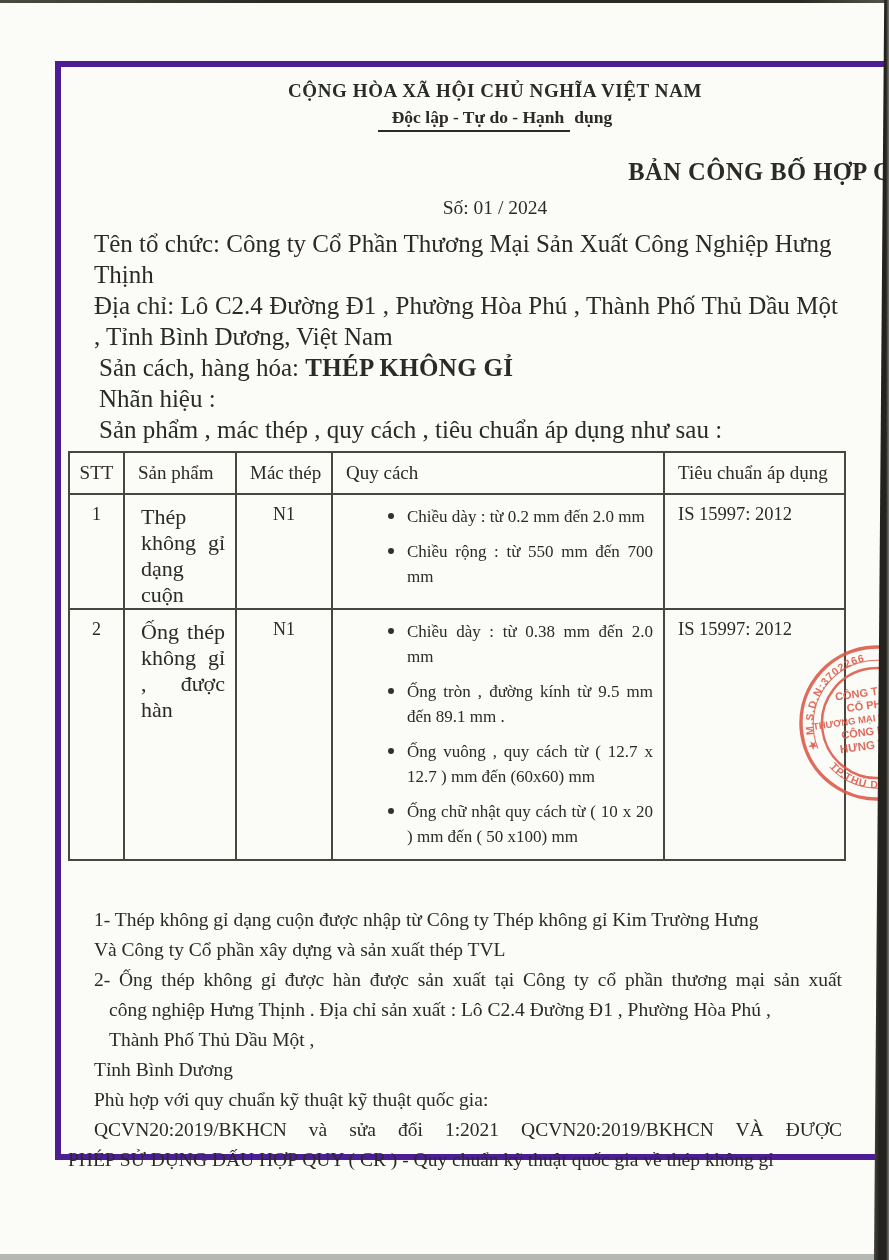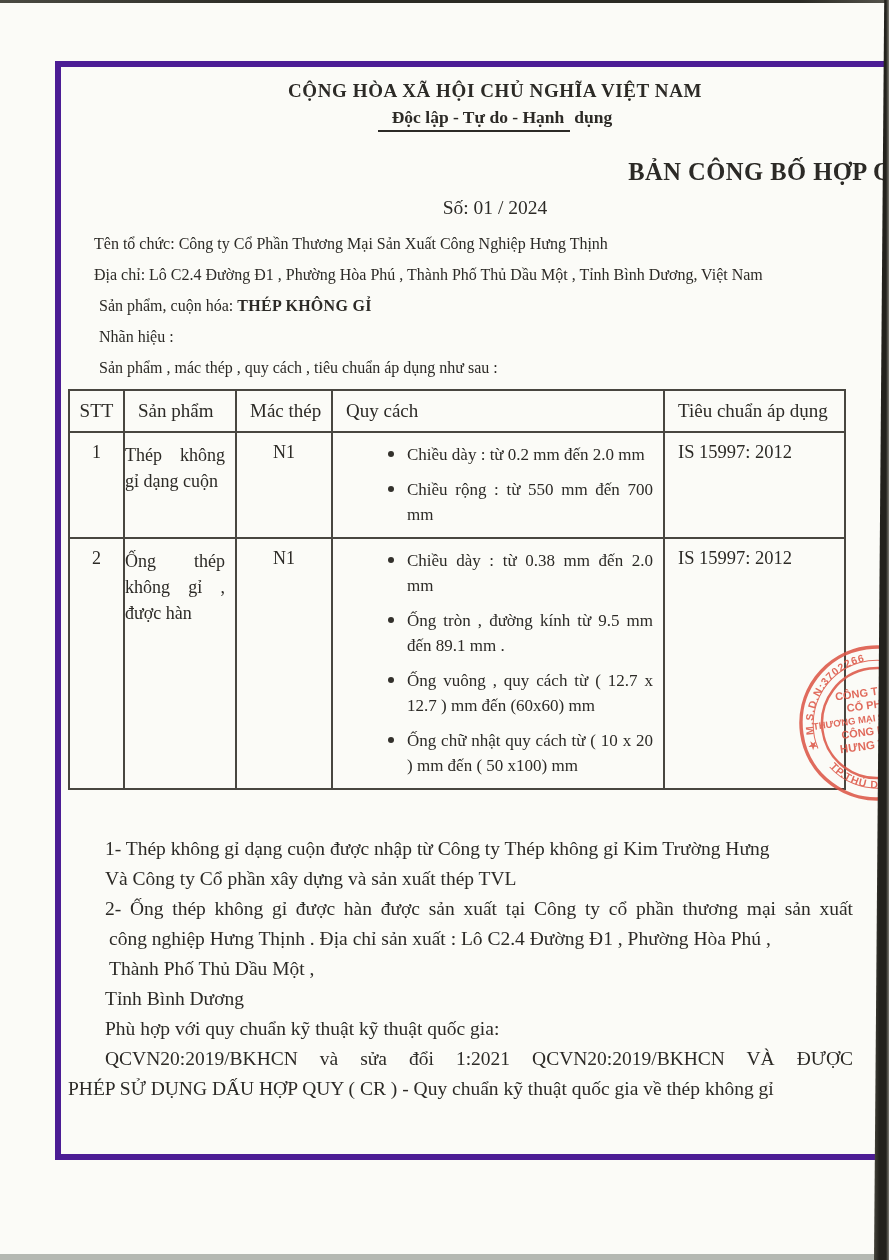--- a/index.html
+++ b/index.html
@@ -43,54 +43,54 @@
   }
   .motto-wrap { text-align: center; margin-top: 2px; font-size: 17.5px; font-weight: bold; line-height: 24px; }
   .motto-underlined { border-bottom: 2px solid #2c2a26; padding: 0 6px 3px 14px; }
   .motto-tail { padding-left: 4px; }
   .doc-title {
     margin-top: 27px; text-align: right;
     font-size: 24.5px; font-weight: bold; letter-spacing: 0.5px; line-height: 31px; text-indent: 18px;
   }
   .doc-number { margin-top: 9px; text-align: center; font-size: 19.5px; line-height: 24px; }
 
-  .para { margin-left: 33px; width: 744px; font-size: 16px; line-height: 31px; }
+  .para { margin-left: 33px; width: 744px; font-size: 25px; line-height: 31px; }
   .para.first { margin-top: 8px; }
   .para.addr { text-align: justify; }
   .para.indent1 { margin-left: 38px; width: 738px; }
   .prod-bold { font-weight: bold; letter-spacing: 0.3px; }
 
   
   table.spec-table {
     border-collapse: collapse; table-layout: fixed;
     margin: 6px 0 16px 7px; width: 776px;
     background: transparent;
   }
   .spec-table th, .spec-table td { border: 2px solid #484640; vertical-align: middle; }
   .spec-table th { height: 42px; font-weight: normal; font-size: 19px; text-align: left; padding-left: 13px; }
   .spec-table th.c-stt { text-align: center; padding-left: 0; }
   .spec-table td { vertical-align: top; padding-top: 9px; font-size: 18px; }
   td.cell-stt { text-align: center; }
-  td.cell-prod { padding-left: 0; padding-right: 10px; font-size: 18px; line-height: 26px; text-align: justify; border-radius: 11px; }
+  td.cell-prod { padding-left: 16px; padding-right: 10px; font-size: 22px; line-height: 26px; text-align: justify; border-radius: 11px; }
   td.cell-grade { text-align: center; }
   td.cell-std { padding-left: 13px; font-size: 18.5px; }
   tr.row-1 { height: 94px; }
   tr.row-2 { height: 237px; }
   td.cell-specs ul { list-style: none; margin: 0; padding: 0 10px 0 50px; }
   td.cell-specs li {
     position: relative; padding-left: 24px; margin-bottom: 10px;
     font-size: 17px; line-height: 25px; text-align: justify;
   }
   td.cell-specs li::before {
     content: ""; position: absolute; left: 5px; top: 9px;
     width: 6px; height: 6px; border-radius: 50%; background: #33312c;
   }
 
   
-  .note { margin-left: 44px; width: 748px; font-size: 19.5px; line-height: 30px; }
+  .note { margin-left: 33px; width: 748px; font-size: 19.5px; line-height: 30px; }
   .note.first { margin-top: 44px; }
   .note.hang2 { margin-left: 48px; width: 733px; }
   .note.fulljust { text-align: justify; text-align-last: justify; }
   .note.qcvn2 { margin-left: 7px; width: 776px; }
 
   
   .stamp { position: absolute; left: 752px; top: 598px; width: 250px; height: 250px; z-index: 30; opacity: 0.88; }
   .stamp text { font-family: "Liberation Sans", sans-serif; font-weight: bold; }
 </style>
 </head>
@@ -99,21 +99,21 @@
 <div class="frame">
 
   <p class="republic">CỘNG HÒA XÃ HỘI CHỦ NGHĨA VIỆT NAM</p>
   <p class="motto-wrap"><span class="motto-underlined">Độc lập - Tự do - Hạnh</span><span class="motto-tail">dụng</span></p>
 
   <h1 class="doc-title">BẢN CÔNG BỐ HỢP QUY</h1>
   <p class="doc-number">Số: 01 / 2024</p>
 
   <p class="para first">Tên tổ chức: Công ty Cổ Phần Thương Mại Sản Xuất Công Nghiệp Hưng Thịnh</p>
   <p class="para addr">Địa chỉ: Lô C2.4 Đường Đ1 , Phường Hòa Phú , Thành Phố Thủ Dầu Một , Tỉnh Bình Dương, Việt Nam</p>
-  <p class="para indent1"><span>Sản phẩm, cuộn hóa: </span><span class="prod-bold">THÉP KHÔNG GỈ</span></p>
+  <p class="para indent1"><span>Sản cách, hàng hóa: </span><span class="prod-bold">THÉP KHÔNG GỈ</span></p>
   <p class="para indent1">Nhãn hiệu :</p>
   <p class="para indent1">Sản phẩm , mác thép , quy cách , tiêu chuẩn áp dụng như sau :</p>
 
   <table class="spec-table">
     <colgroup>
       <col style="width:55px">
         <col style="width:112px">
         <col style="width:96px">
         <col style="width:332px">
         <col style="width:181px">

